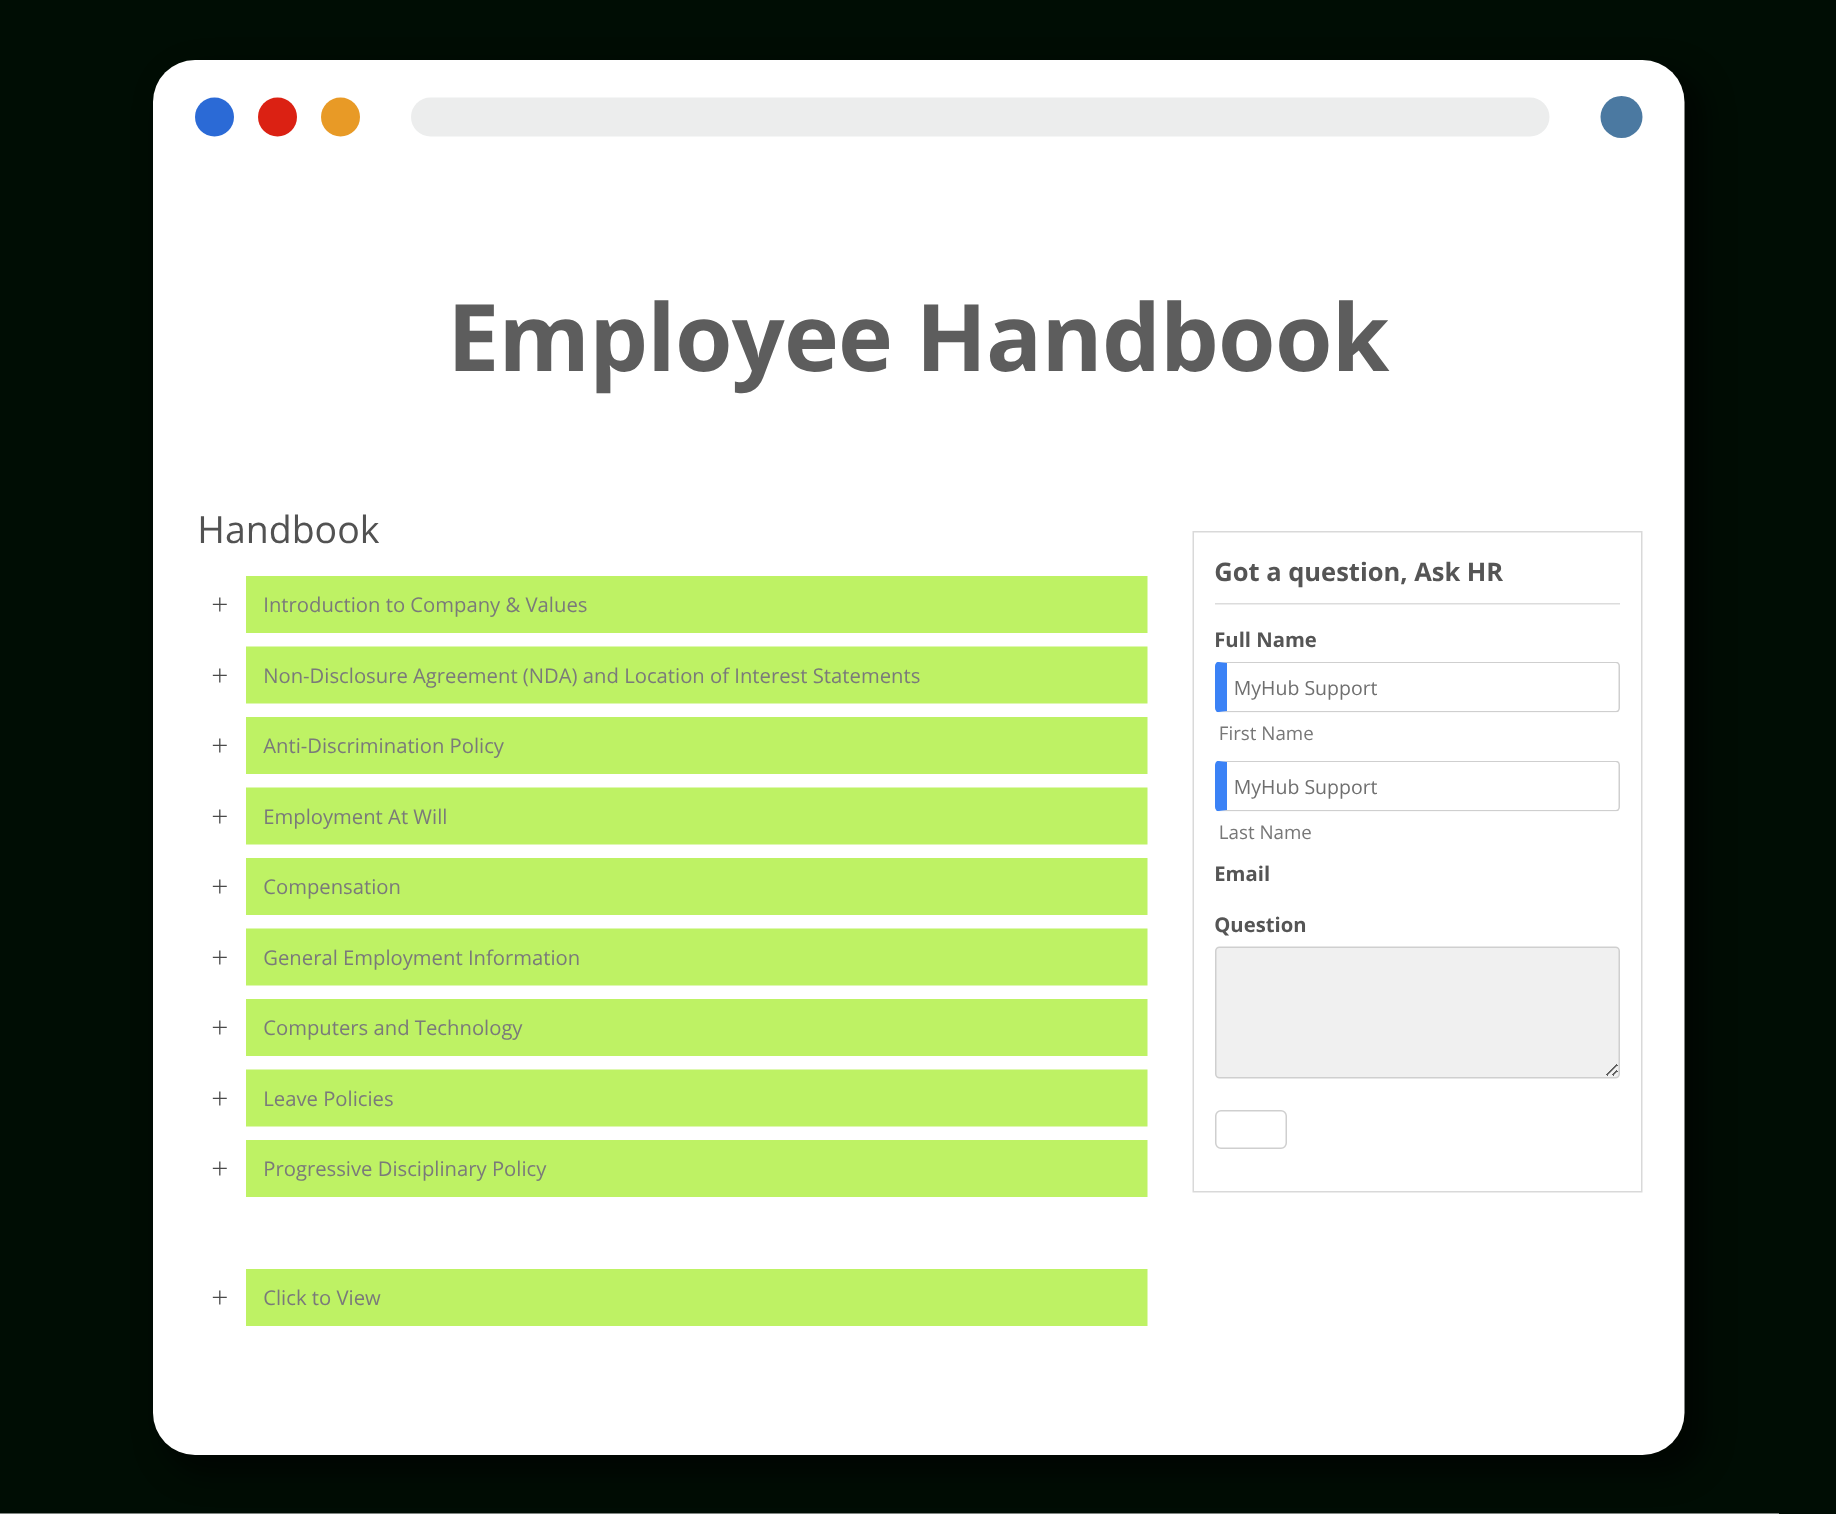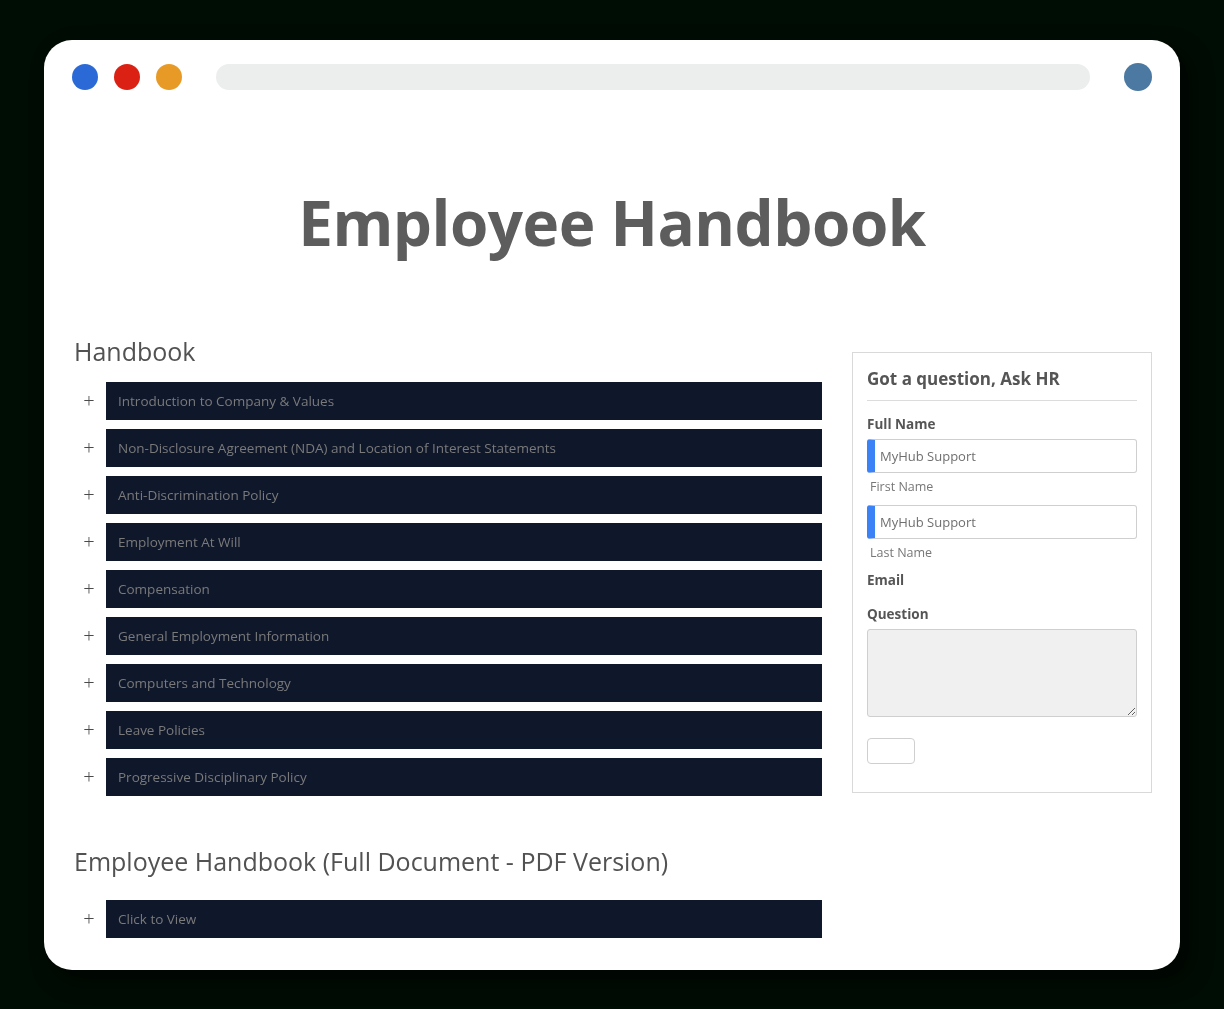--- a/index.html
+++ b/index.html
@@ -8,21 +8,21 @@
     font-family: "Segoe UI", "Open Sans", Arial, sans-serif;
     background: #000d04;
     width: 1224px;
     height: 1009px;
     display: flex;
     align-items: center;
     justify-content: center;
     overflow: hidden;
   }
   .browser-window {
-    width: 1136px;
+    width: 1021px;
     height: 930px;
     background: #ffffff;
     border-radius: 28px;
     box-shadow: 10px 10px 18px 4px rgba(0,0,0,0.55);
     display: flex;
     flex-direction: column;
     overflow: hidden;
     position: relative;
   }
   .chrome-bar {
@@ -83,21 +83,21 @@
   .acc-icon {
     width: 34px;
     text-align: center;
     font-size: 20px;
     color: #4a4a4a;
     font-weight: 300;
     line-height: 1;
   }
   .acc-bar {
     flex: 1 1 auto;
-    background: #0f172a;
+    background: #bef264;
     height: 38px;
     display: flex;
     align-items: center;
     padding-left: 12px;
     font-size: 13.5px;
     color: #7a7a7a;
   }
 
   .hr-card {
     border: 1px solid #d9d9d9;
@@ -216,21 +216,20 @@
             <span class="acc-icon">+</span>
             <div class="acc-bar">Leave Policies</div>
           </div>
           <div class="accordion-row">
             <span class="acc-icon">+</span>
             <div class="acc-bar">Progressive Disciplinary Policy</div>
           </div>
         </div>
 
         <div class="pdf-section">
-          <h2 class="section-heading">Employee Handbook (Full Document - PDF Version)</h2>
           <div class="accordion-list">
             <div class="accordion-row">
               <span class="acc-icon">+</span>
               <div class="acc-bar">Click to View</div>
             </div>
           </div>
         </div>
 
       </div>
 

